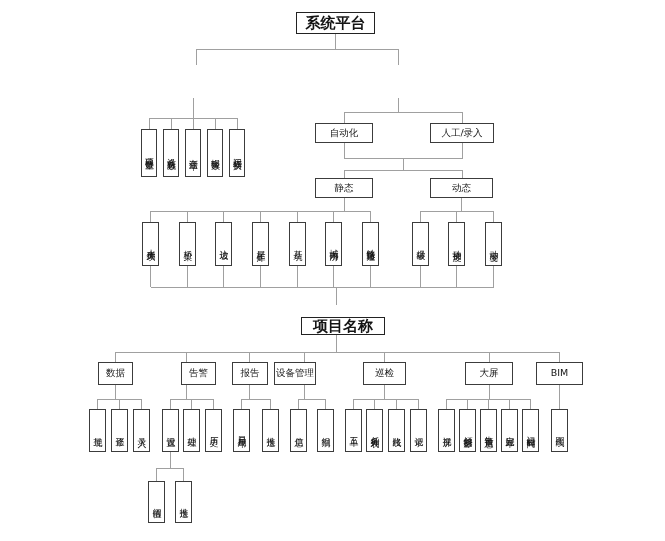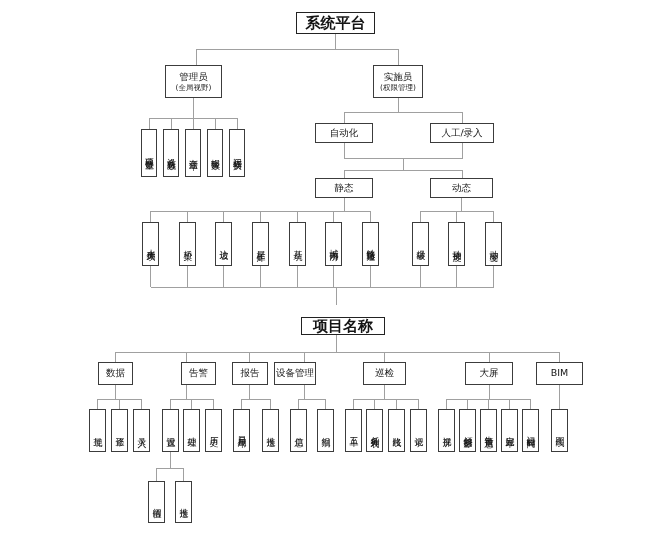--- a/index.html
+++ b/index.html
@@ -43,28 +43,20 @@
       M249.5 385 V399 M241.5 409 V399 H270.5 V409
       M304 385 V399 M298.5 409 V399 H325.5 V409
       M384.5 385 V399 M353.5 409 V399 H418.5 V409 M374.5 399 V409 M396.5 399 V409
       M489 385 V399 M446.5 409 V399 H530.5 V409 M467.5 399 V409 M488.5 399 V409 M509.5 399 V409
       M559.5 385 V409
       M170.5 452 V468 M156.5 481 V468 H183.5 V481"></path>
   </svg>
 
   <div class="node h major" style="left:296px;top:12px;width:79px;height:22px">系统平台</div>
 
-  <div class="node two-line" style="left:165px;top:65px;width:57px;height:33px">
-    <span>管理员</span>
-    <span class="sub">(全局视野)</span>
-  </div>
-  <div class="node two-line" style="left:373px;top:65px;width:50px;height:33px">
-    <span>实施员</span>
-    <span class="sub">(权限管理)</span>
-  </div>
 
   <div class="node v" style="left:141px;top:129px;width:16px;height:48px">项目数量</div>
   <div class="node v" style="left:163px;top:129px;width:16px;height:48px">设备总数</div>
   <div class="node v" style="left:185px;top:129px;width:16px;height:48px">存活率</div>
   <div class="node v" style="left:207px;top:129px;width:16px;height:48px">报警数</div>
   <div class="node v" style="left:229px;top:129px;width:16px;height:48px">远程切换</div>
 
   <div class="node h" style="left:315px;top:123px;width:58px;height:20px">自动化</div>
   <div class="node h" style="left:430px;top:123px;width:64px;height:20px">人工/录入</div>
 

